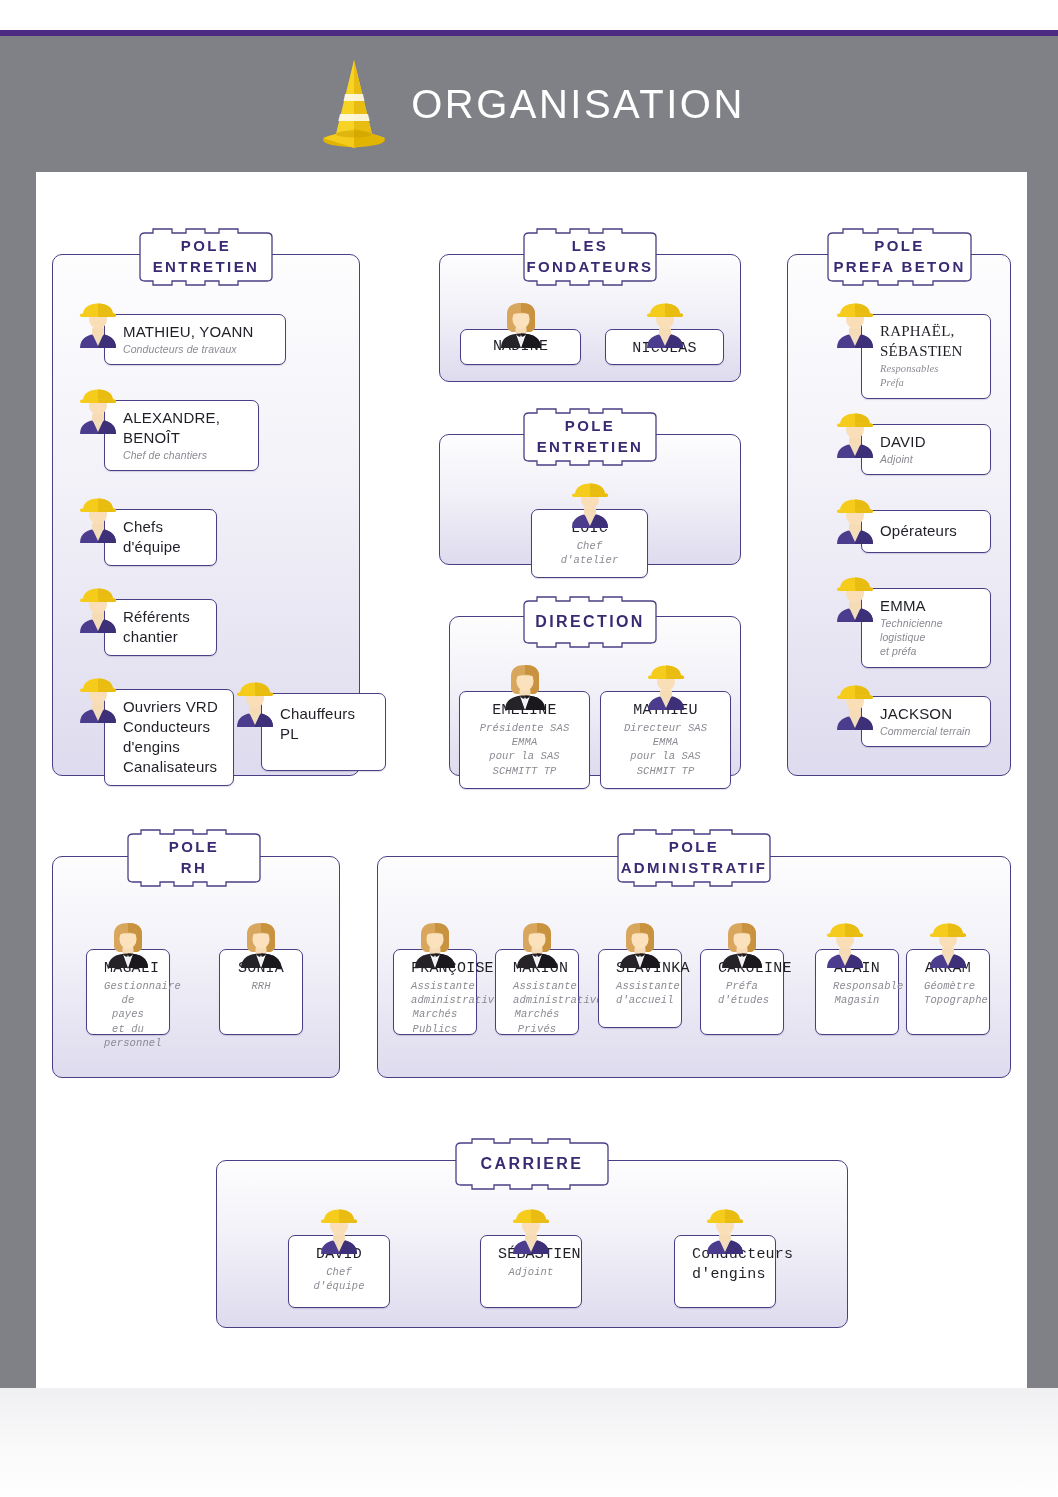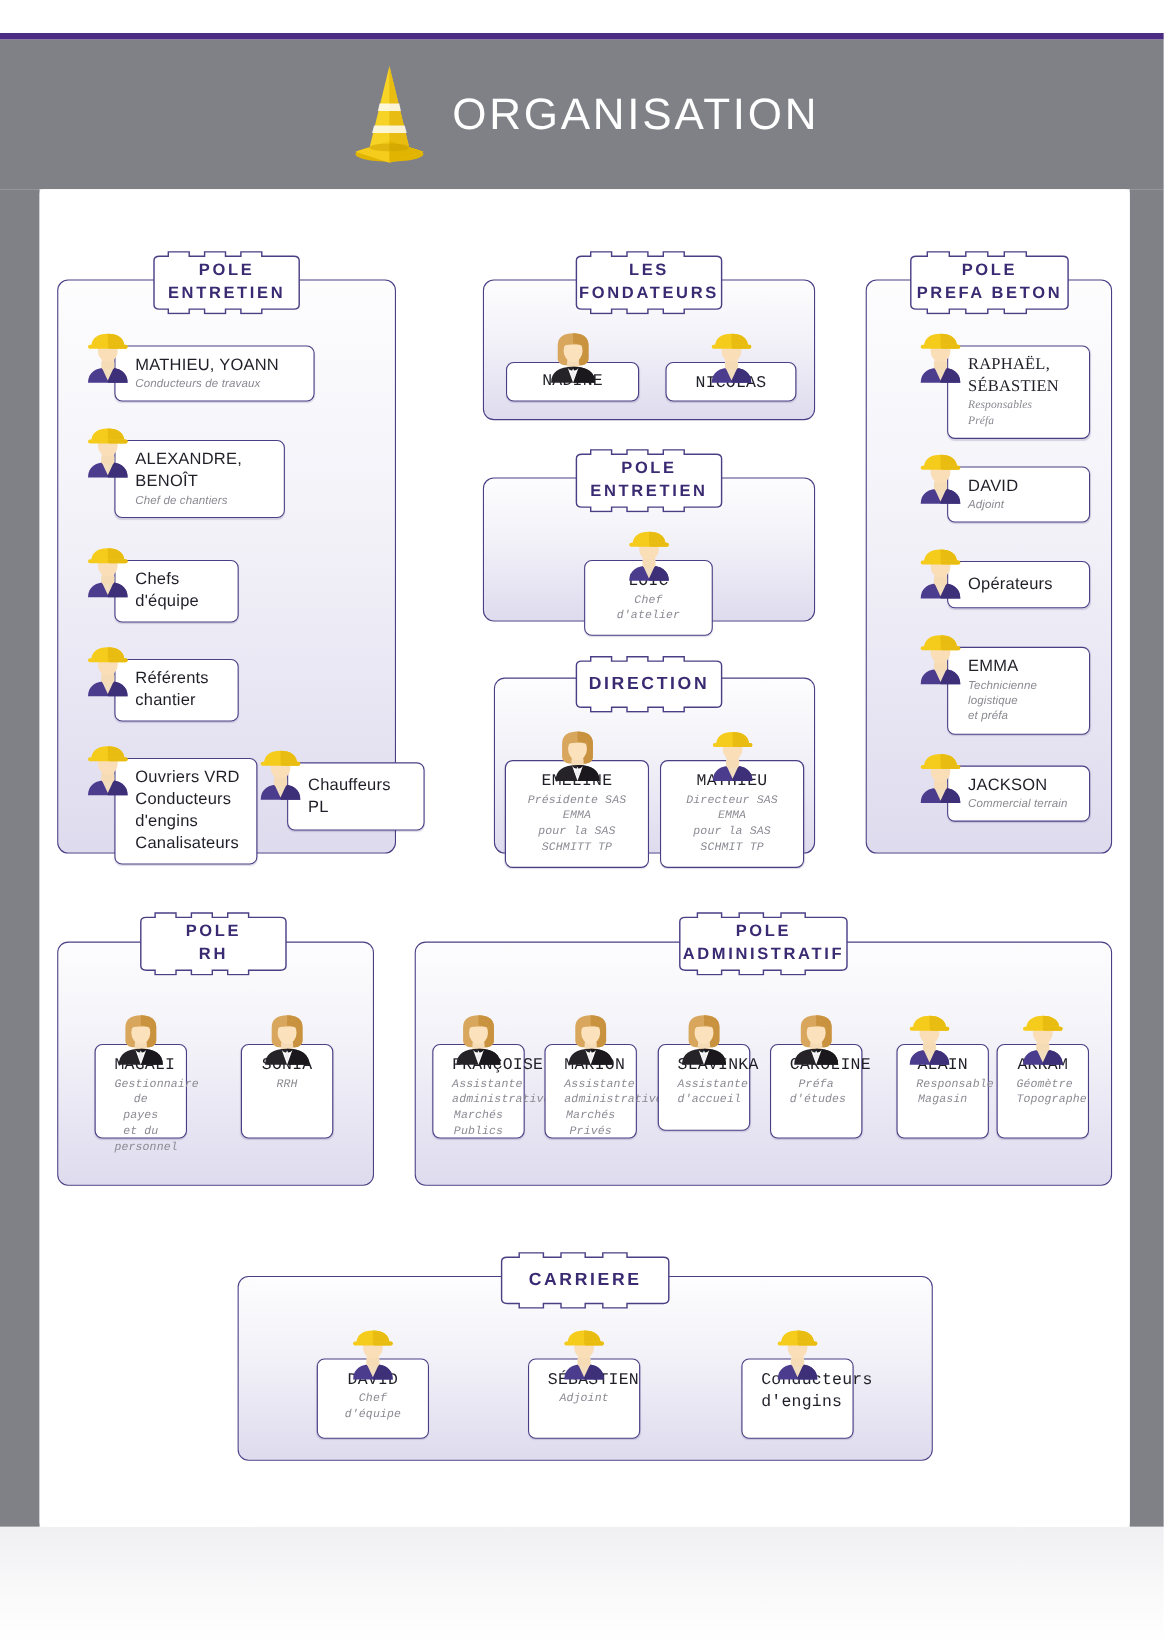--- a/index.html
+++ b/index.html
@@ -288,21 +288,21 @@
   <path d="M18,31 L24,44 L30,31 C28,33 20,33 18,31 Z" fill="#f2ddbd"></path>
   <rect x="18" y="25" width="12" height="9" rx="3" fill="#f6dcb6"></rect>
   <ellipse cx="24" cy="17" rx="9" ry="10" fill="#fbe2bd"></ellipse>
   <ellipse cx="24" cy="17" rx="9" ry="10" fill="#f2d2a6" opacity=".25"></ellipse>
   <path d="M9,13 C9,5.5 15,1.5 24,1.5 C33,1.5 39,5.5 39,13 Z" fill="#f5cc1b"></path>
   <path d="M24,1.5 C33,1.5 39,5.5 39,13 L24,13 Z" fill="#e8bc10"></path>
   <rect x="6" y="11.5" width="36" height="3.6" rx="1.8" fill="#f5cc1b"></rect>
   <rect x="24" y="11.5" width="18" height="3.6" rx="1.8" fill="#e8bc10"></rect>
 </svg>
         </div>
-      <div class="pcard" style="width:125px; padding-top:10px; padding-bottom:10px;">
+      <div class="pcard" style="width:125px; padding-top:10px; padding-bottom:26px;">
         <div class="pname">Chauffeurs PL</div>
       </div>
     </div>
 
     <div class="section" style="left:403px; top:82px; width:302px; height:128px;"></div>
     <div class="banner" style="left:468px; top:56px; width:172px; height:58px;">
       <svg viewBox="0 0 172 58" preserveAspectRatio="none">
         <path d="M20,9 Q20,5 25,5 L33,5 L33,1 L52,1 L52,5 L66,5 L66,1 L85,1 L85,5 L99,5 L99,1 L118,1 L118,5 L147,5 Q152,5 152,9
                  L152,49 Q152,53 147,53 L118,53 L118,57 L99,57 L99,53 L85,53 L85,57 L66,57 L66,53 L52,53 L52,57 L33,57 L33,53 L25,53 Q20,53 20,49 Z" fill="#ffffff" stroke="#4a3f85" stroke-width="1.3"></path>
       </svg>

